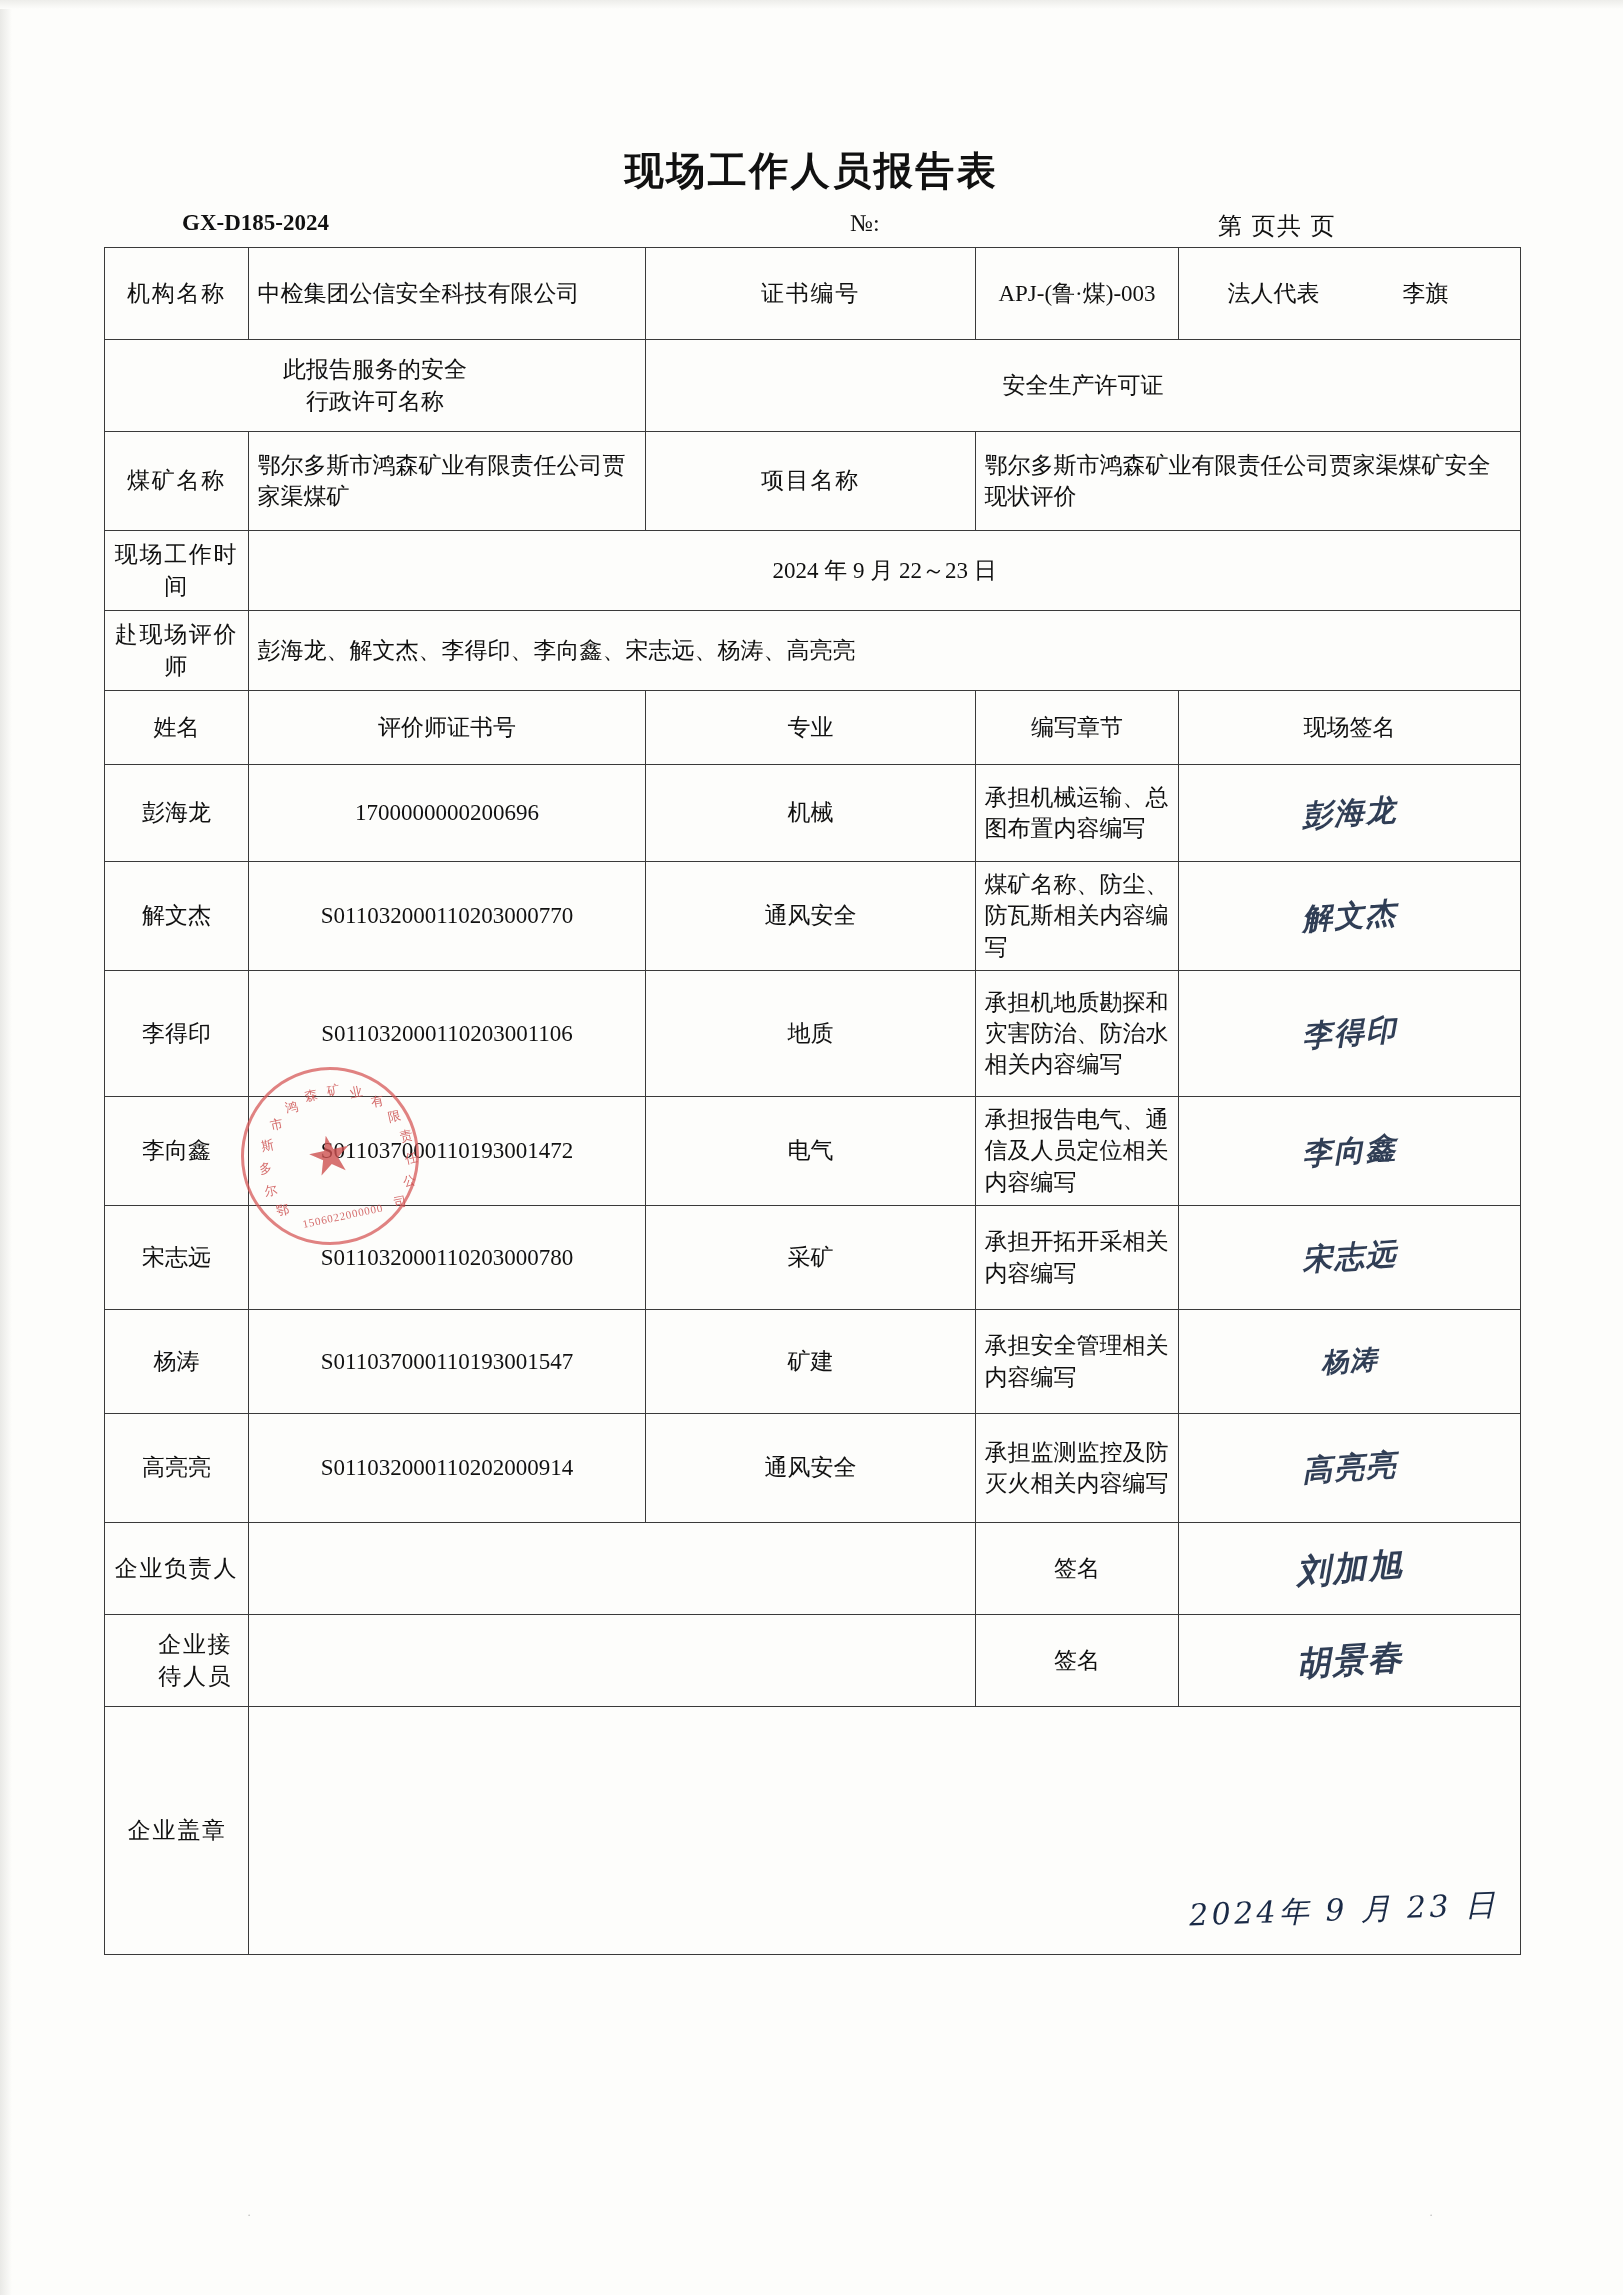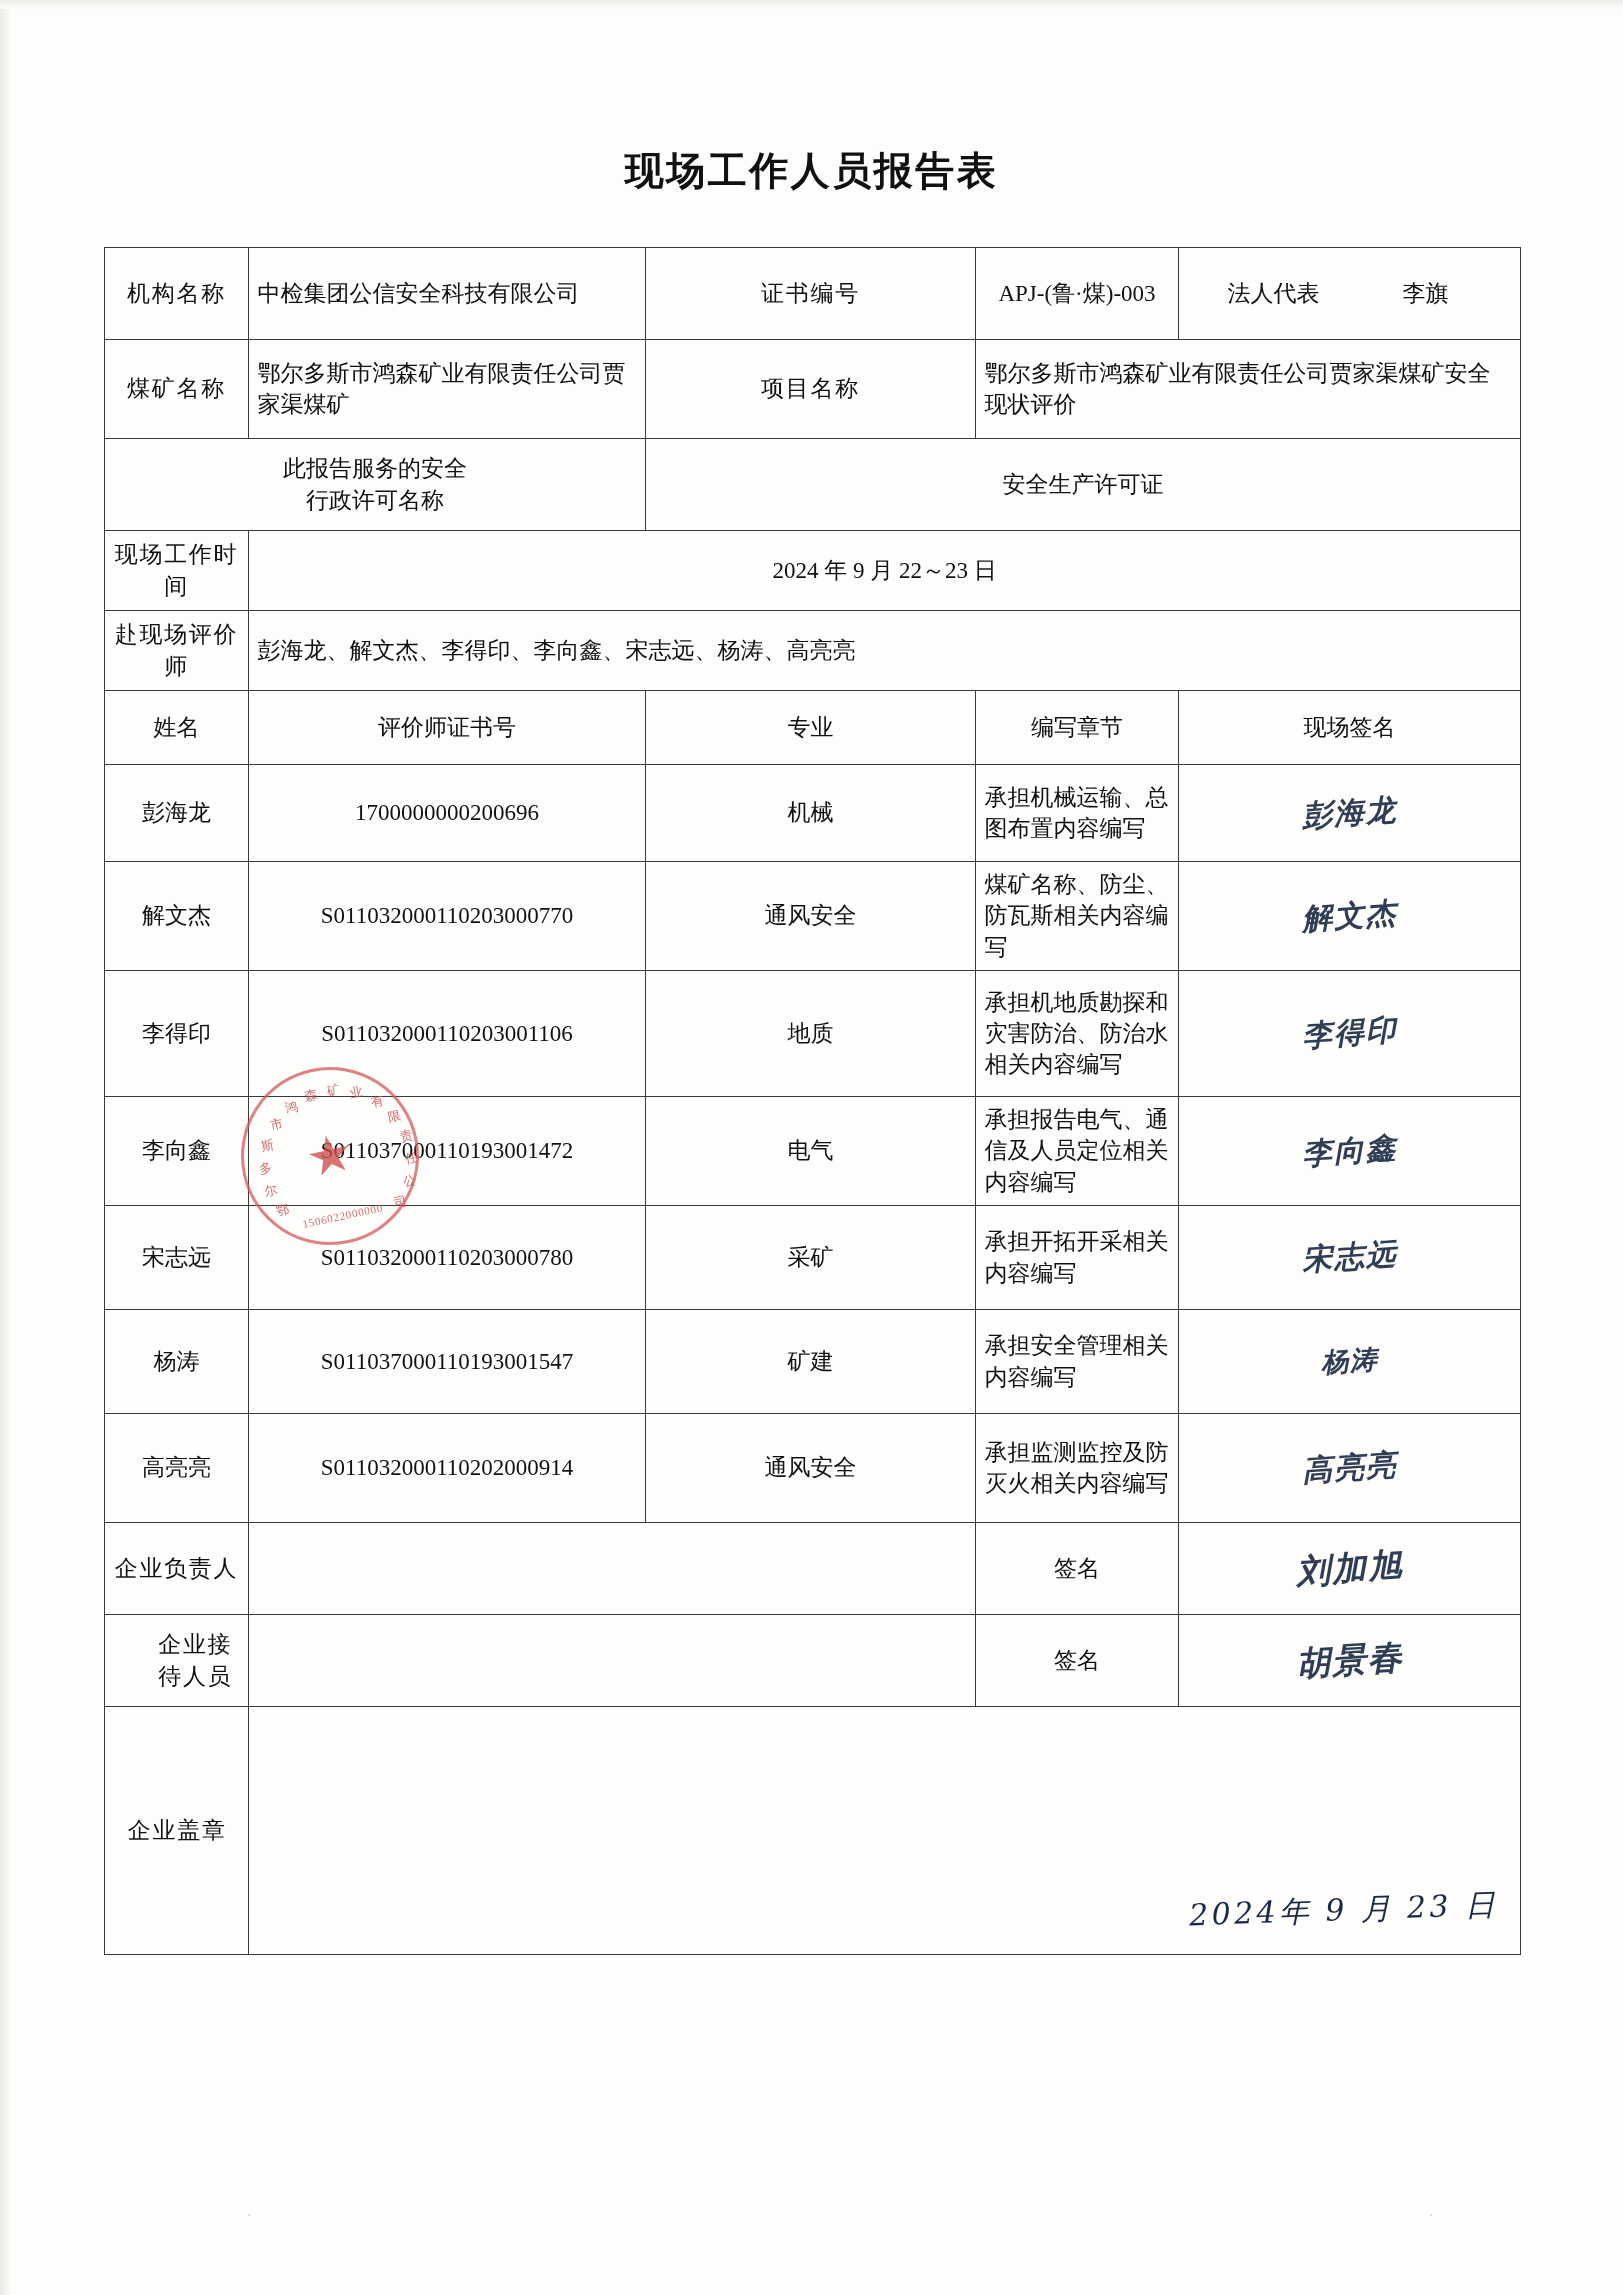--- a/index.html
+++ b/index.html
@@ -201,20 +201,25 @@
 </style>
 </head>
 <body>
 
 <div class="page">
   <div class="scan-edge-left"></div>
   <div class="scan-edge-top"></div>
 
   <div class="doc-title">现场工作人员报告表</div>
 
+  <div class="header-row">
+    <span class="hdr-code">GX-D185-2024</span>
+    <span class="hdr-no">№:</span>
+    <span class="hdr-pages">第  页共  页</span>
+  </div>
 
   <table class="main">
     <colgroup>
       <col style="width:144px">
       <col style="width:300px">
       <col style="width:97px">
       <col style="width:330px">
       <col style="width:203px">
       <col style="width:342px">
     </colgroup>
@@ -224,32 +229,32 @@
       <td class="lbl">机构名称</td>
       <td class="val-left" colspan="2" style="height:81px;">中检集团公信安全科技有限公司</td>
       <td class="lbl">证书编号</td>
       <td class="c-center">APJ-(鲁·煤)-003</td>
       <td class="c-center">
         <span style="display:inline-block;width:152px;text-align:center;">法人代表</span><span style="display:inline-block;width:152px;text-align:center;">李旗</span>
       </td>
     </tr>
 
     <tr>
+      <td class="two-line-label" colspan="3" style="height:81px;">
+        <div>此报告服务的安全</div>
+        <div>行政许可名称</div>
+      </td>
+      <td class="c-center" colspan="3">安全生产许可证</td>
+    </tr>
+
+    <tr>
       <td class="lbl">煤矿名称</td>
       <td class="val-left" colspan="2" style="height:88px;">鄂尔多斯市鸿森矿业有限责任公司贾家渠煤矿</td>
       <td class="lbl">项目名称</td>
       <td class="val-left" colspan="2">鄂尔多斯市鸿森矿业有限责任公司贾家渠煤矿安全现状评价</td>
-    </tr>
-
-    <tr>
-      <td class="two-line-label" colspan="3" style="height:81px;">
-        <div>此报告服务的安全</div>
-        <div>行政许可名称</div>
-      </td>
-      <td class="c-center" colspan="3">安全生产许可证</td>
     </tr>
 
     <tr>
       <td class="lbl" style="height:69px;">现场工作时间</td>
       <td class="c-center" colspan="5">2024 年 9 月 22～23 日</td>
     </tr>
 
     <tr>
       <td class="lbl" style="height:69px;">赴现场评价师</td>
       <td class="val-left" colspan="5">彭海龙、解文杰、李得印、李向鑫、宋志远、杨涛、高亮亮</td>

